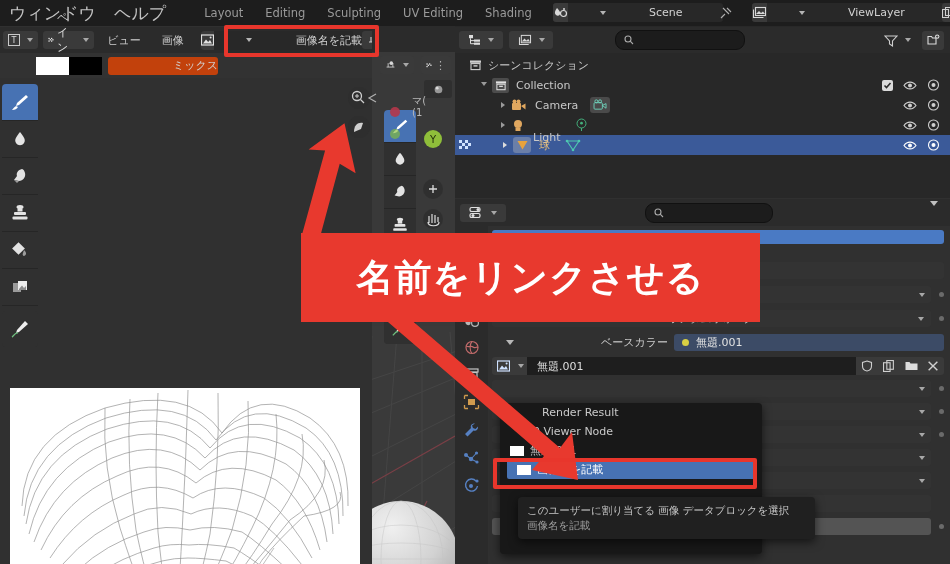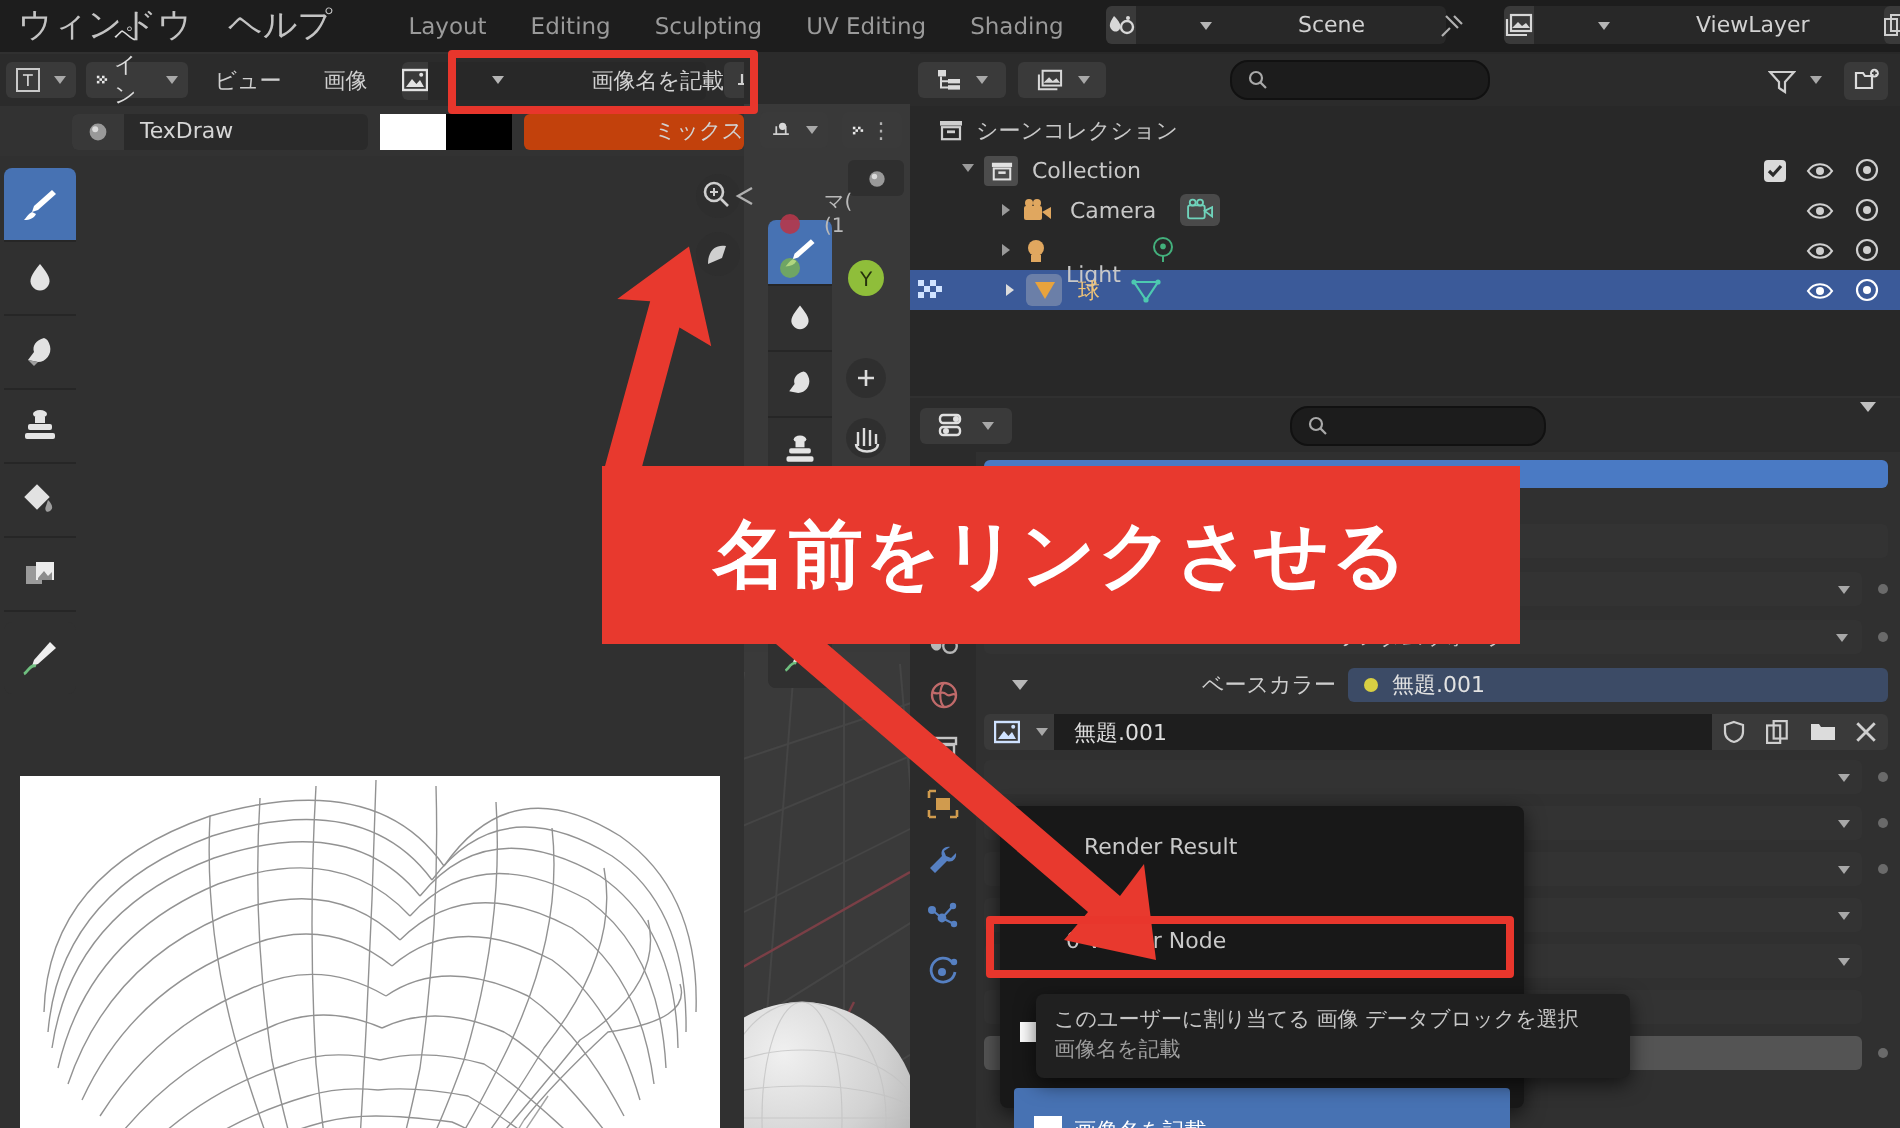--- a/index.html
+++ b/index.html
@@ -37,21 +37,21 @@
   .tri.down{border-left:3px solid transparent;border-right:3px solid transparent;border-top:4px solid #9a9a9a;}
 
   
   .pfield{height:17px;background:#333;border-radius:3px;display:flex;align-items:center;justify-content:flex-end;padding:0 6px;color:#cdcdcd;font-size:10.5px;}
   .pfield.c{justify-content:center;}
   .chev{width:0;height:0;border-left:3px solid transparent;border-right:3px solid transparent;border-top:4px solid #a8a8a8;margin-left:4px;}
   .dot{width:5px;height:5px;border-radius:50%;background:#6a6a6a;}
 
   
   #dropdown{background:#181818;border-radius:4px;box-shadow:0 3px 10px rgba(0,0,0,.6);}
-  .dd-item{height:19px;display:flex;gap:6px;padding:14px 10px;font-size:11px;color:#c9c9c9;}
+  .dd-item{height:19px;display:flex;align-items:center;gap:6px;padding:0 10px;font-size:11px;color:#c9c9c9;}
   .dd-item.sel{background:#4772b3;color:#fff;}
   .dd-thumb{width:14px;height:10px;background:#fff;flex:0 0 auto;}
   #tooltip{background:#202020;border-radius:4px;box-shadow:0 3px 10px rgba(0,0,0,.6);padding:6px 9px;font-size:10.5px;line-height:15px;color:#c6c6c6;}
 
   
   .redbox{border:4px solid #e8362c;border-radius:2px;pointer-events:none;}
   #callout{background:#e8392e;color:#fff;display:flex;align-items:center;justify-content:center;
            font-size:37px;font-weight:bold;letter-spacing:1px;}
   svg{display:block;}
 </style>
@@ -175,29 +175,20 @@
         <rect x="4" y="4" width="3" height="3" fill="#e8e8e8"></rect>
         <rect x="10" y="4" width="3" height="3" fill="#e8e8e8"></rect>
         <rect x="1" y="7" width="3" height="3" fill="#e8e8e8"></rect>
         <rect x="7" y="7" width="3" height="3" fill="#e8e8e8"></rect>
       </svg>
     <span style="color:#b0b0b0;font-size:13px;line-height:10px;">⋮</span>
   </div>
 </div>
 
 <div class="abs" style="left:0;top:53px;width:372px;height:25px;background:#323232;display:flex;align-items:center;padding-left:36px;gap:6px;">
-  <div style="height:18px;background:#2a2a2a;border-radius:3px;display:flex;align-items:center;width:148px;">
-    <span style="width:26px;height:18px;display:flex;align-items:center;justify-content:center;background:#383838;border-radius:3px 0 0 3px;">
-      <svg width="12" height="12" viewBox="0 0 12 12">
-          <circle cx="6" cy="6" r="4.2" fill="#999"></circle>
-          <circle cx="4.6" cy="4.6" r="1.5" fill="#dadada"></circle>
-        </svg>
-    </span>
-    <span style="padding-left:8px;font-size:11px;color:#d6d6d6;">TexDraw</span>
-  </div>
   <div style="display:flex;">
     <div style="width:33px;height:18px;background:#fff;"></div>
     <div style="width:33px;height:18px;background:#000;"></div>
   </div>
   <div style="height:18px;width:110px;background:#c2410c;border-radius:3px;display:flex;align-items:center;justify-content:flex-end;font-family:Liberation Serif, serif;">
     <span style="font-size:11px;color:#d2d2d2;">ミックス</span>
   </div>
 </div>
 
 <div class="abs toolcol" style="left:2px;top:84px;width:36px;">

